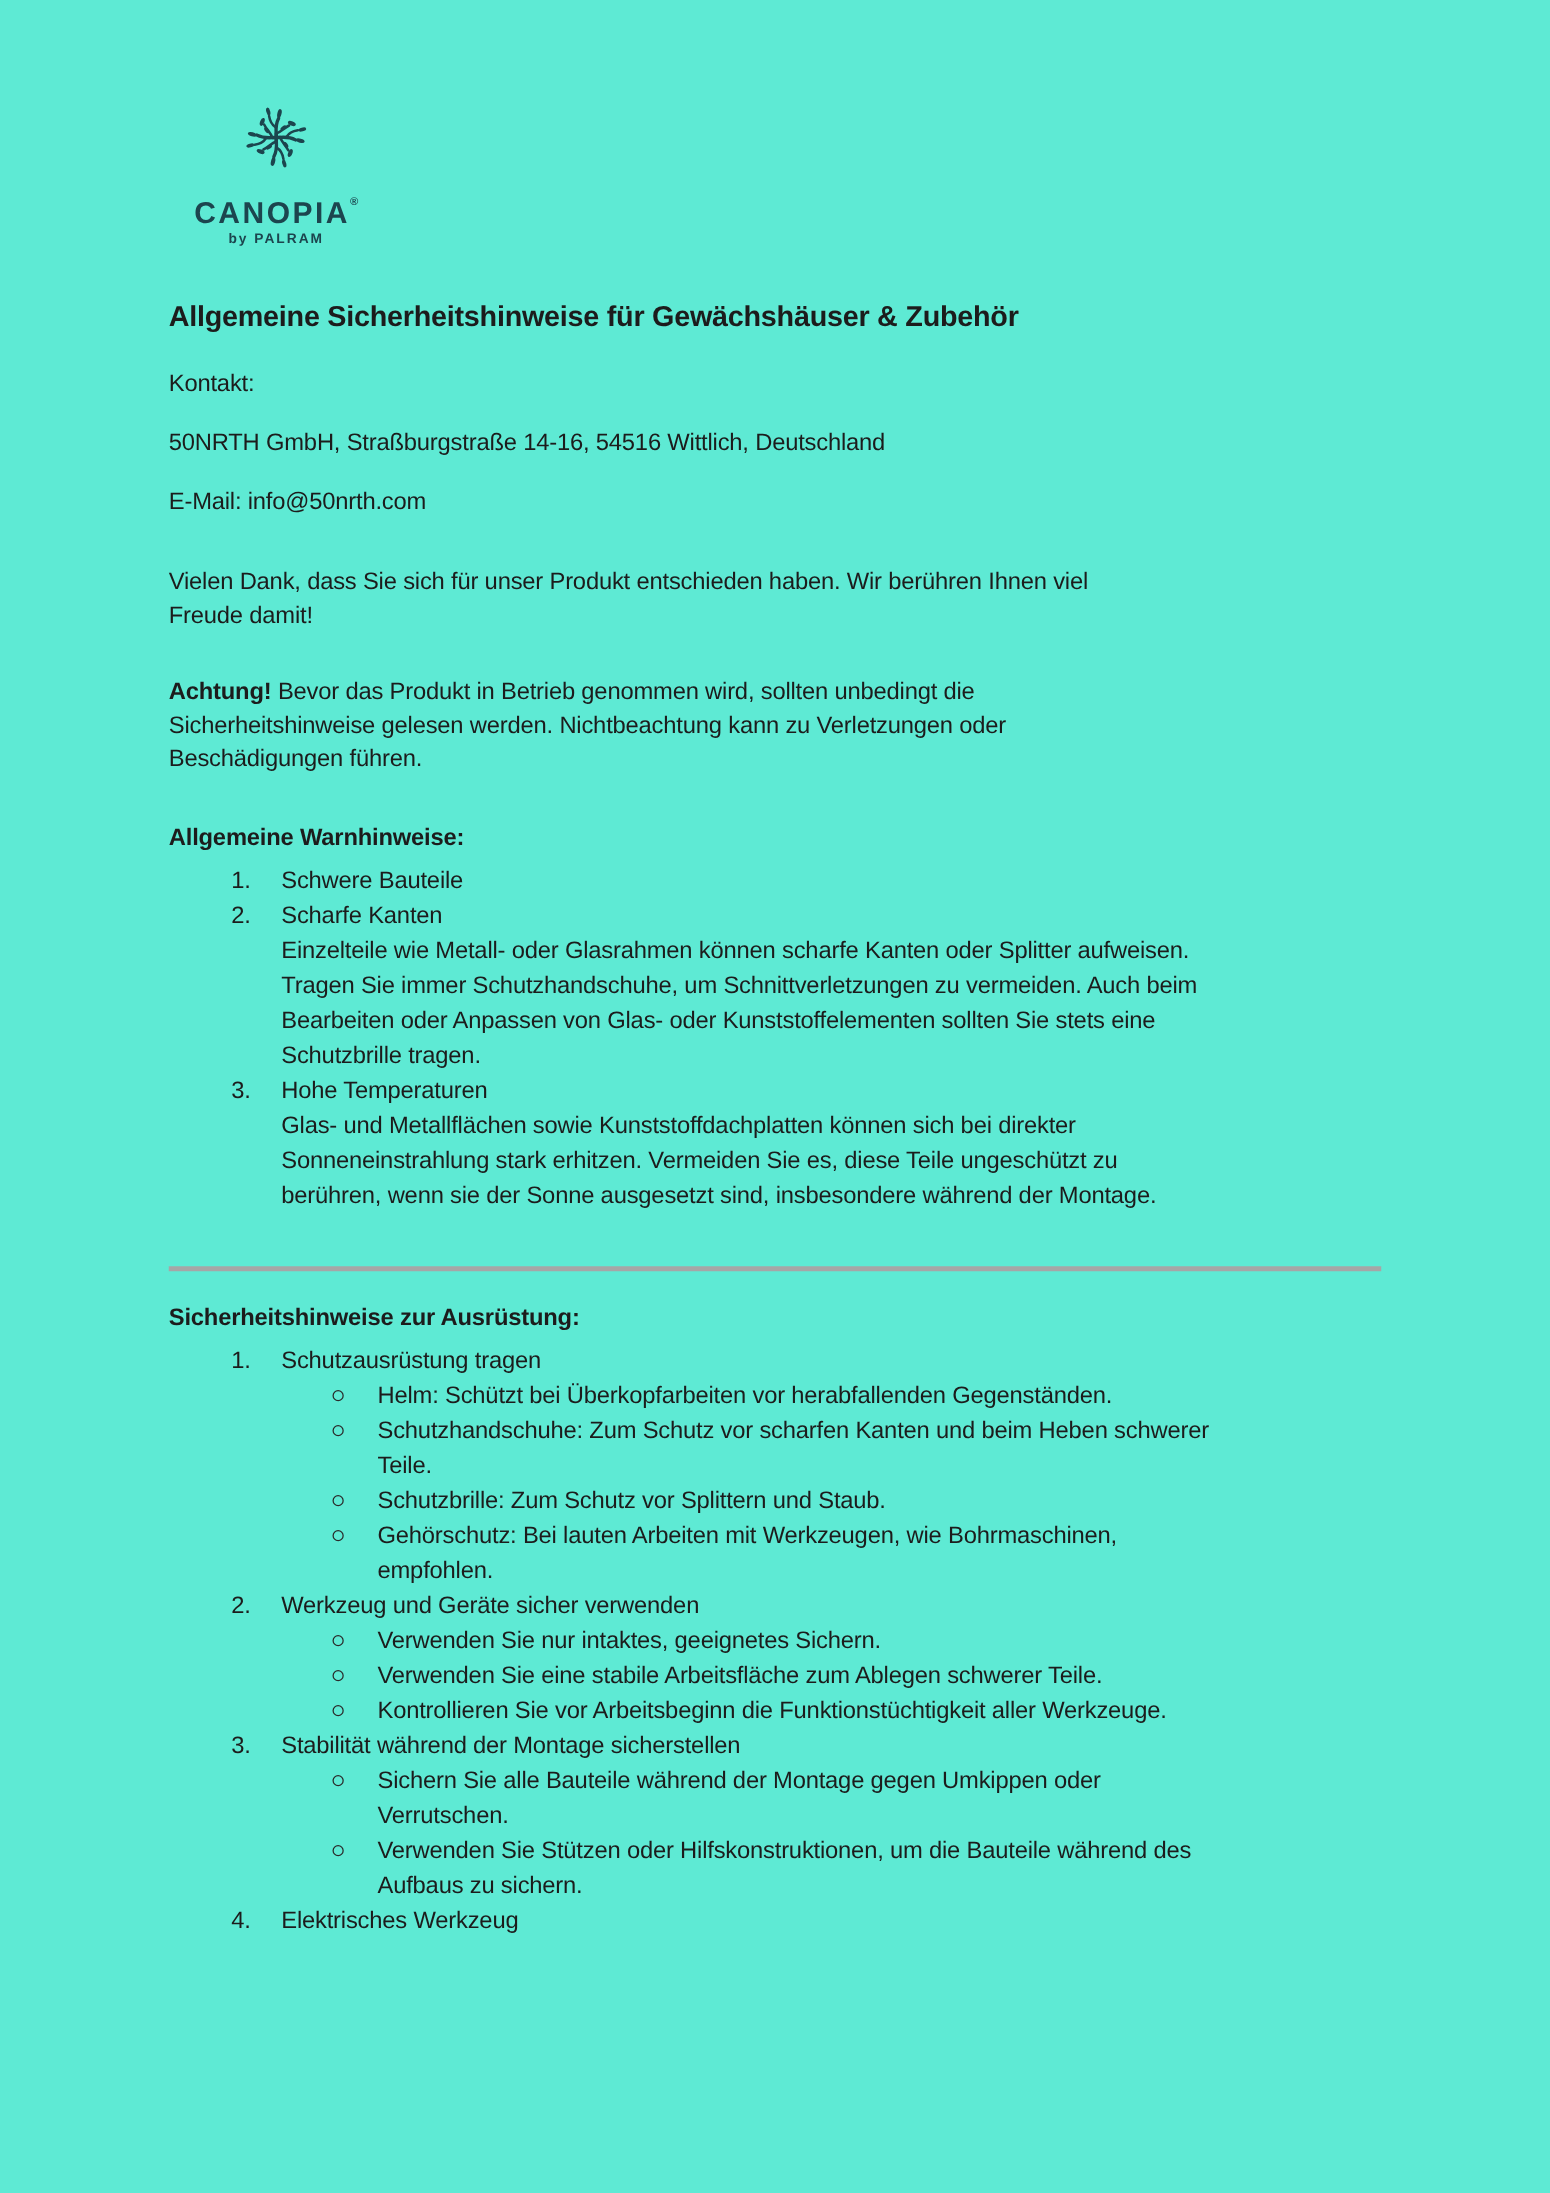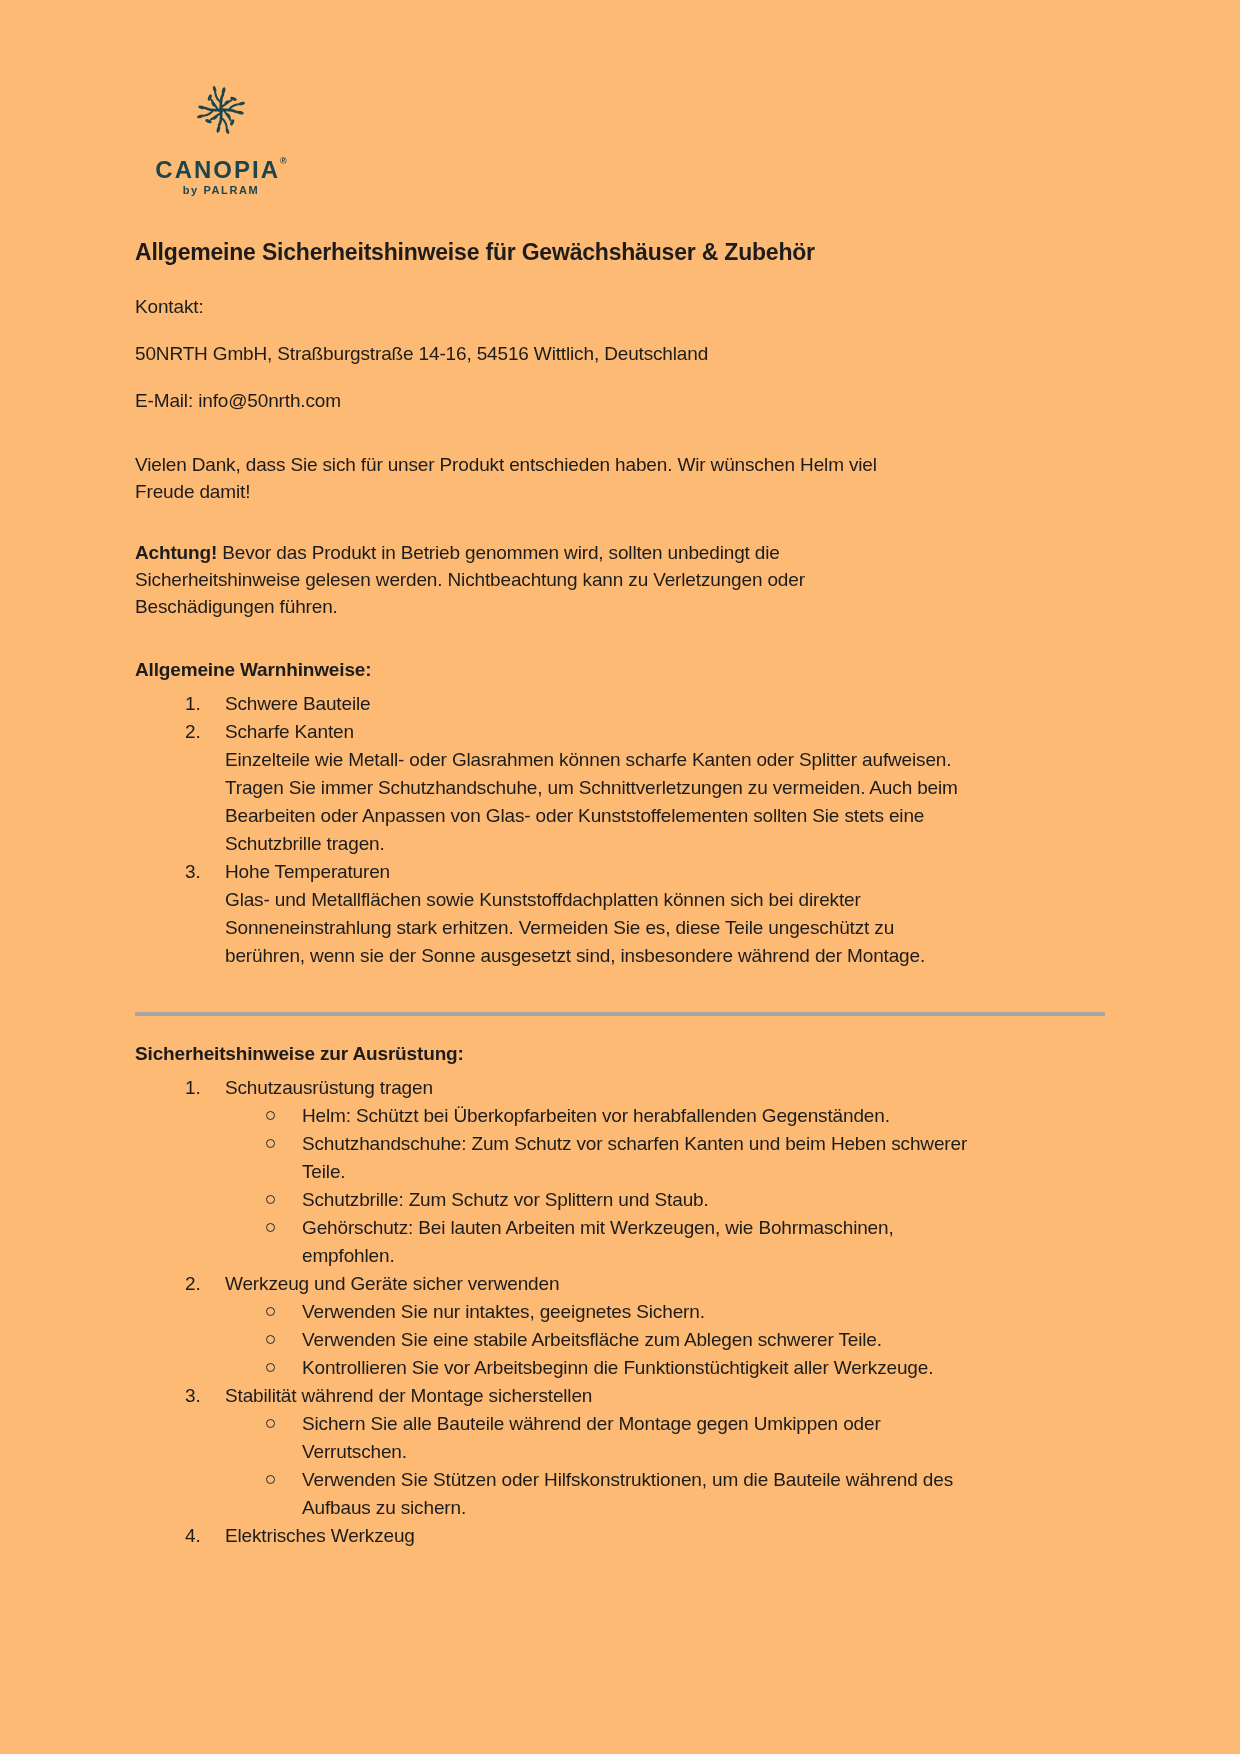--- a/index.html
+++ b/index.html
@@ -1,20 +1,20 @@
 <!DOCTYPE html>
 <html lang="de"><head>
 <meta charset="utf-8">
 <style>
   html,body{margin:0;padding:0;background:#e8e8e8;}
   .page{
     position:relative;
     width:1240px;height:1754px;
     margin:0 auto;
-    background:#fdba74;
+    background:#5eead4;
     box-sizing:border-box;
     padding:78px 135px 0 135px;
     font-family:"Liberation Sans",sans-serif;
     font-size:19px;
     line-height:27px;
     letter-spacing:-0.15px;
     color:#1c1c1c;
     overflow:hidden;
   }
   
@@ -94,21 +94,21 @@
   </header>
 
   <h1>Allgemeine Sicherheitshinweise für Gewächshäuser &amp; Zubehör</h1>
 
   <div class="contact">
     <div>Kontakt:</div>
     <div>50NRTH GmbH, Straßburgstraße 14-16, 54516 Wittlich, Deutschland</div>
     <div>E-Mail: info@50nrth.com</div>
   </div>
 
-  <p class="para intro">Vielen Dank, dass Sie sich für unser Produkt entschieden haben. Wir wünschen Helm viel
+  <p class="para intro">Vielen Dank, dass Sie sich für unser Produkt entschieden haben. Wir berühren Ihnen viel
 Freude damit!</p>
 
   <p class="para warning"><span class="lead">Achtung!</span><span> Bevor das Produkt in Betrieb genommen wird, sollten unbedingt die
 Sicherheitshinweise gelesen werden. Nichtbeachtung kann zu Verletzungen oder
 Beschädigungen führen.</span></p>
 
   <h2>Allgemeine Warnhinweise:</h2>
   <ol class="num-list" id="list1">
       <li>
         <span class="num">1.</span>

